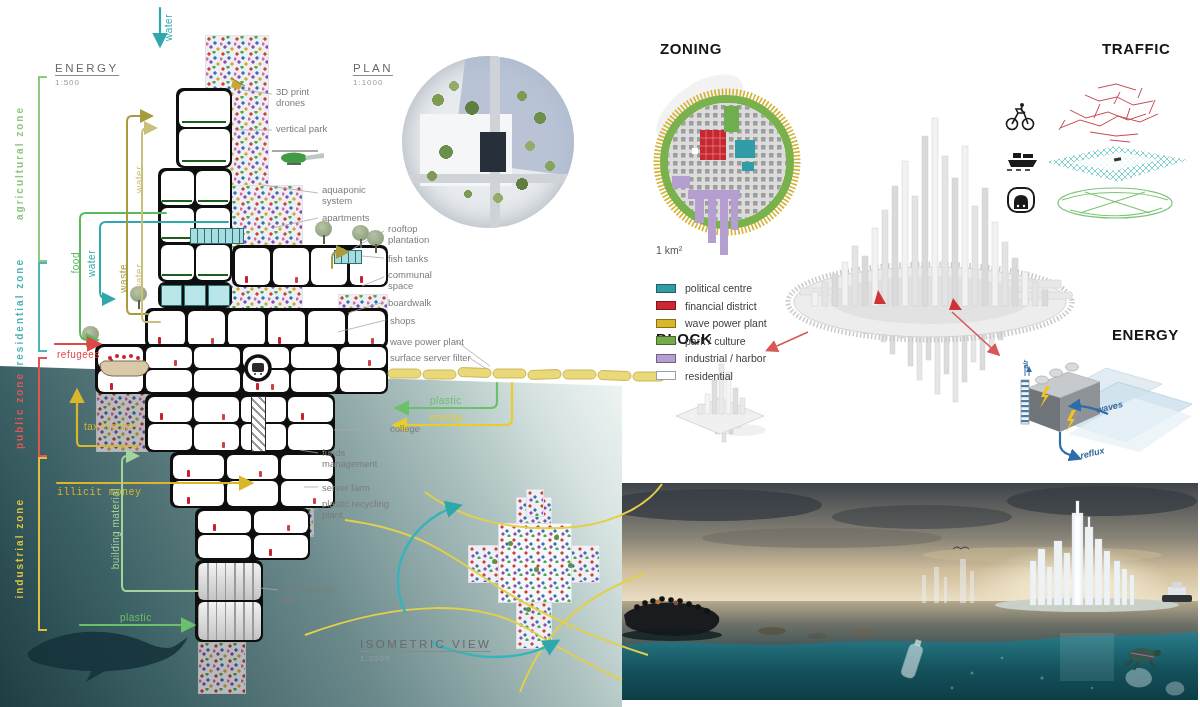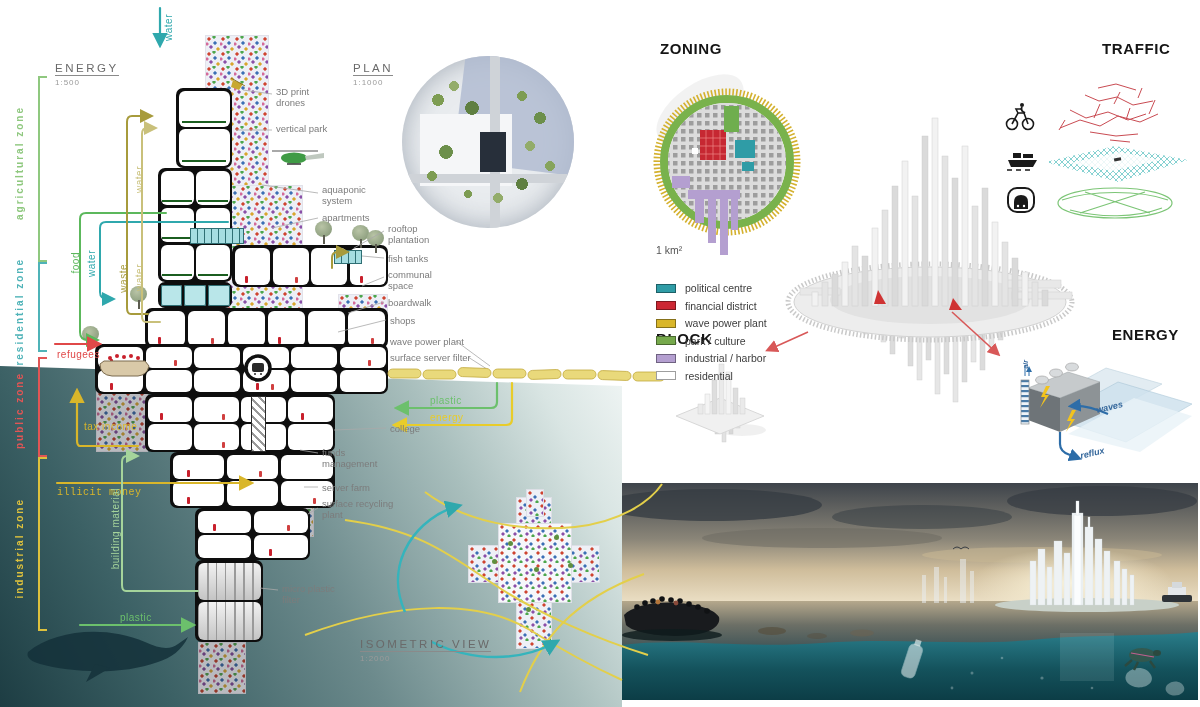--- a/index.html
+++ b/index.html
@@ -142,21 +142,21 @@
   <div class="callout" style="left:388px;top:224px;width:56px">rooftop plantation</div>
   <div class="callout" style="left:388px;top:254px;width:70px">fish tanks</div>
   <div class="callout" style="left:388px;top:270px;width:62px">communal space</div>
   <div class="callout" style="left:388px;top:298px;width:70px">boardwalk</div>
   <div class="callout" style="left:390px;top:316px;width:60px">shops</div>
   <div class="callout" style="left:390px;top:337px;width:110px">wave power plant</div>
   <div class="callout" style="left:390px;top:353px;width:130px">surface server filter</div>
   <div class="callout" style="left:390px;top:424px;width:60px">college</div>
   <div class="callout" style="left:322px;top:448px;width:70px">funds management</div>
   <div class="callout" style="left:322px;top:483px;width:80px">server farm</div>
-  <div class="callout" style="left:322px;top:499px;width:78px">surface recycling plant</div>
+  <div class="callout" style="left:322px;top:499px;width:78px">plastic recycling plant</div>
   <div class="callout" style="left:282px;top:584px;width:66px">micro plastic filter</div>
 
   <div class="mosaic" style="left:205px;top:35px;width:62px;height:150px"></div>
   <div class="mosaic" style="left:225px;top:185px;width:76px;height:145px"></div>
   <div class="mosaic" style="left:338px;top:294px;width:48px;height:44px"></div>
   <div class="mosaic dim" style="left:96px;top:390px;width:50px;height:60px"></div>
   <div class="mosaic dim" style="left:286px;top:463px;width:26px;height:72px"></div>
   <div class="mosaic dim" style="left:198px;top:642px;width:46px;height:50px"></div>
 
   <div class="block" style="left:176px;top:88px;width:56px;height:80px;grid-template-columns:1fr">

